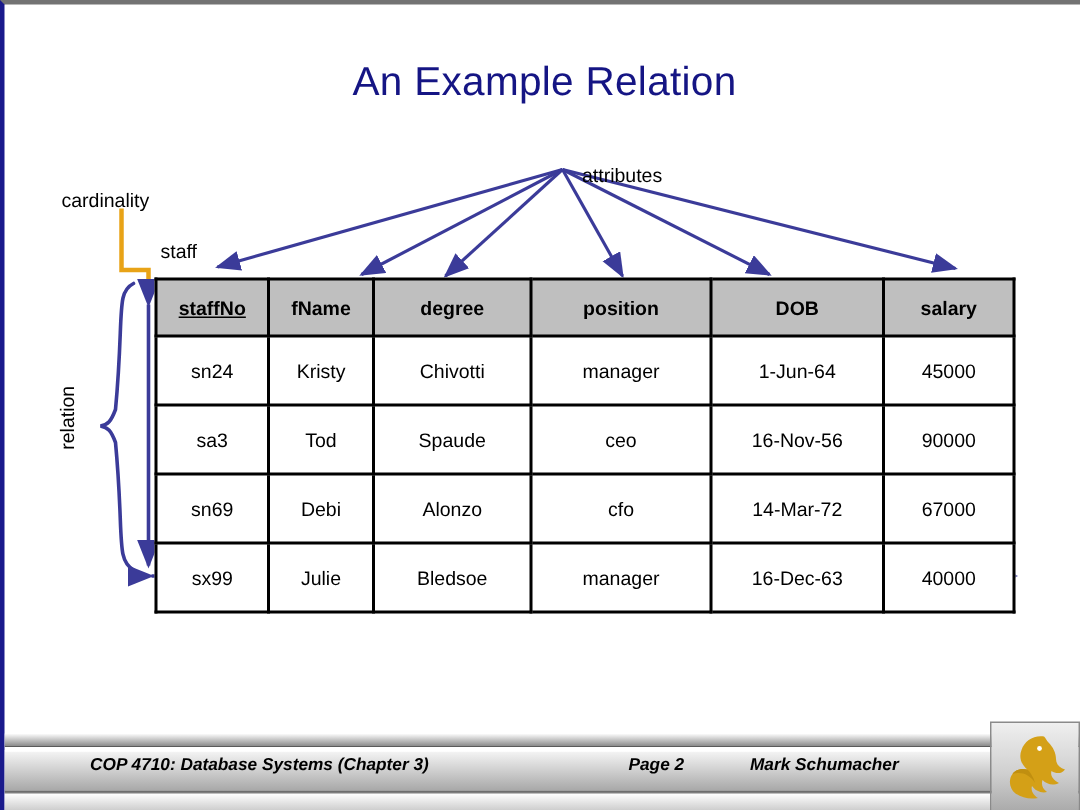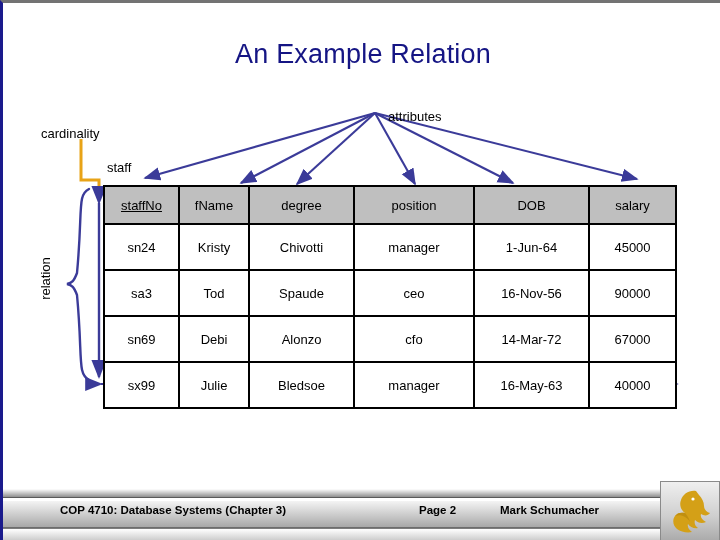--- a/index.html
+++ b/index.html
@@ -62,21 +62,21 @@
     font-size:13px;
     font-weight:normal;
     color:#000000;
     text-align:center;
     padding:2px 3px;
     background:#ffffff;
     box-sizing:border-box;
   }
   #rel-table thead th{
     background:#bfbfbf;
-    font-weight:normal;
+    font-weight:bold;
     height:38px;
   }
   #rel-table thead th.pk{text-decoration:underline;}
   #rel-table td{height:46px;}
 
   
   col.c0{width:75px;}
   col.c1{width:70px;}
   col.c2{width:105px;}
   col.c3{width:120px;}
@@ -84,21 +84,21 @@
   col.c5{width:87px;}
 
   
   #footer{position:absolute;left:0;top:486px;width:720px;height:54px;}
   .fbar{position:absolute;left:0;width:720px;}
   #fbar-top{top:0;height:8px;background:linear-gradient(to bottom,#ffffff 0%,#8f8f8f 100%);border-bottom:1px solid #5a5a5a;}
   #fbar-mid{top:11px;height:26px;background:linear-gradient(to bottom,#f4f4f4 0%,#d2d2d2 45%,#a8a8a8 100%);border-top:1px solid #ffffff;border-bottom:1px solid #6d6d6d;}
   #fbar-bot{top:39px;height:15px;background:linear-gradient(to bottom,#ffffff 0%,#bcbcbc 100%);border-top:1px solid #7d7d7d;}
   .ftxt{
     position:absolute;top:15px;
-    font-size:11.5px;font-weight:bold;
+    font-size:11.5px;font-weight:bold;font-style:italic;
     color:#000000;white-space:nowrap;
   }
   #ftxt-course{left:57px;}
   #ftxt-page{left:388px;margin-left:28px;}
   #ftxt-author{left:497px;}
   #logo-box{
     position:absolute;left:657px;top:478px;width:58px;height:62px;
     background:linear-gradient(to bottom,#efefef 0%,#cfcfcf 55%,#a5a5a5 100%);
     border:1px solid #8a8a8a;
   }
@@ -188,21 +188,21 @@
         <td>Alonzo</td>
         <td>cfo</td>
         <td>14-Mar-72</td>
         <td>67000</td>
       </tr>
       <tr>
         <td>sx99</td>
         <td>Julie</td>
         <td>Bledsoe</td>
         <td>manager</td>
-        <td>16-May-63</td>
+        <td>16-Dec-63</td>
         <td>40000</td>
       </tr>
     </tbody>
   </table>
 
   <div id="footer">
     <div class="fbar" id="fbar-top"></div>
     <div class="fbar" id="fbar-mid"></div>
     <div class="fbar" id="fbar-bot"></div>
     <div class="ftxt" id="ftxt-course">COP 4710: Database Systems  (Chapter 3)</div>

